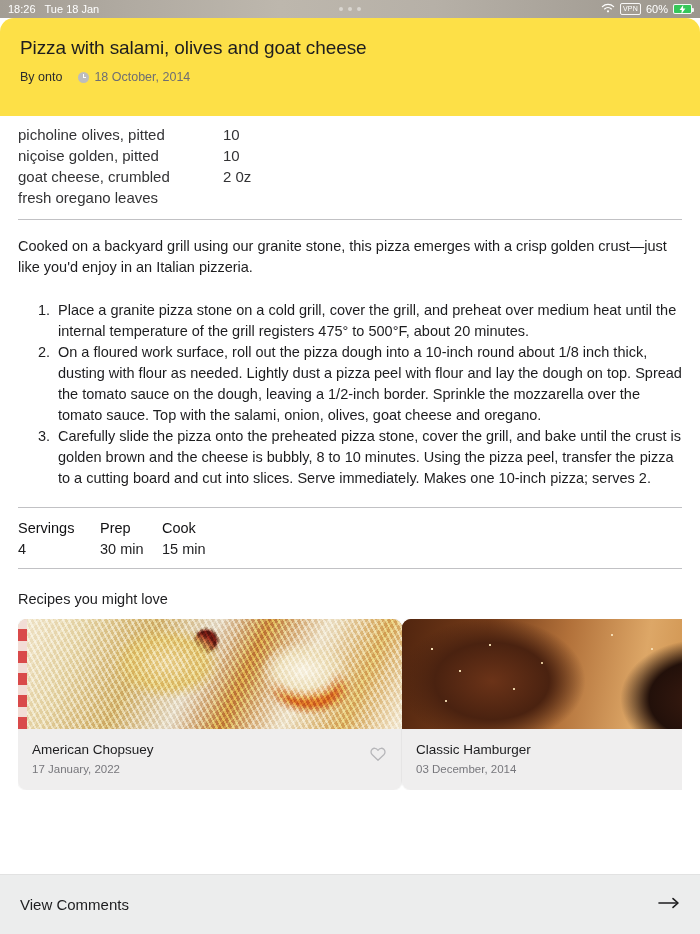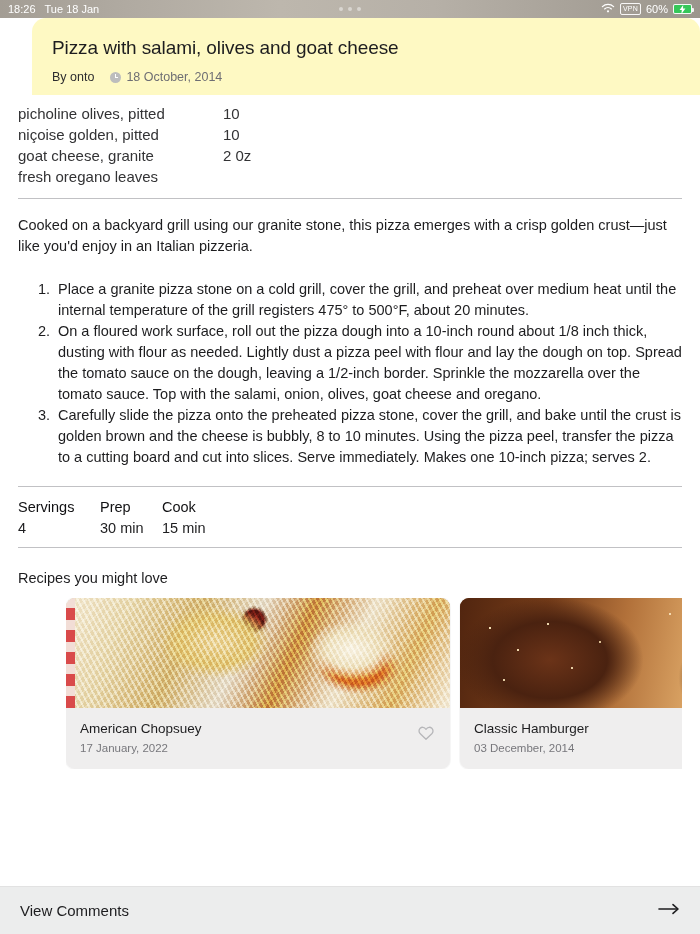--- a/index.html
+++ b/index.html
@@ -65,25 +65,24 @@
     width:700px;
     height:916px;
     background:#ffffff;
     display:flex;
     flex-direction:column;
     overflow:hidden;
   }
 
   
   .header-card{
-    background:#fef9c3;
+    background:#fde047;
     border-radius:14px 14px 0 0;
-    padding:18px 20px 11px 20px;
+    padding:18px 20px 32px 20px;
     flex:0 0 auto;
-    margin-left:32px;
   }
   .recipe-title{
     font-size:19px;
     line-height:24px;
     color:#1d1d1f;
     font-weight:400;
     letter-spacing:-.1px;
   }
   .byline{
     margin-top:10px;
@@ -201,23 +200,21 @@
   .h-related{
     margin-top:22px;
     font-size:14.5px;
     color:#1d1d1f;
   }
 
   
   .cards{
     margin-top:12px;
     display:flex;
-    gap:10px;
-    overflow:hidden;
-    margin-left:48px;
+    overflow:hidden;
   }
   .card{
     flex:0 0 384px;
     border-radius:9px;
     overflow:hidden;
     background:#efeeee;
     box-shadow:0 0 0 1px rgba(0,0,0,.035);
   }
   .card .thumb{
     height:110px;
@@ -291,21 +288,21 @@
   }
   .fav-btn{
     flex:0 0 auto;
     width:20px;height:20px;
     margin-top:3px;
   }
 
   
   .footer{
     flex:0 0 auto;
-    height:48px;
+    height:60px;
     background:#eceded;
     border-top:1px solid #e2e2e2;
     display:flex;
     align-items:center;
     padding:0 20px;
   }
   .footer-label{
     font-size:15px;
     color:#1d1d1f;
   }
@@ -361,21 +358,21 @@
     <div class="ingredients">
       <div class="ing-row">
         <span class="ing-name">picholine olives, pitted</span>
         <span class="ing-qty">10</span>
       </div>
       <div class="ing-row">
         <span class="ing-name">niçoise golden, pitted</span>
         <span class="ing-qty">10</span>
       </div>
       <div class="ing-row">
-        <span class="ing-name">goat cheese, granite</span>
+        <span class="ing-name">goat cheese, crumbled</span>
         <span class="ing-qty">2 0z</span>
       </div>
       <div class="ing-row">
         <span class="ing-name">fresh oregano leaves</span>
       </div>
     </div>
 
     <div class="rule"></div>
 
     <div class="desc">Cooked on a backyard grill using our granite stone, this pizza emerges with a crisp golden crust—just like you'd enjoy in an Italian pizzeria.</div>

